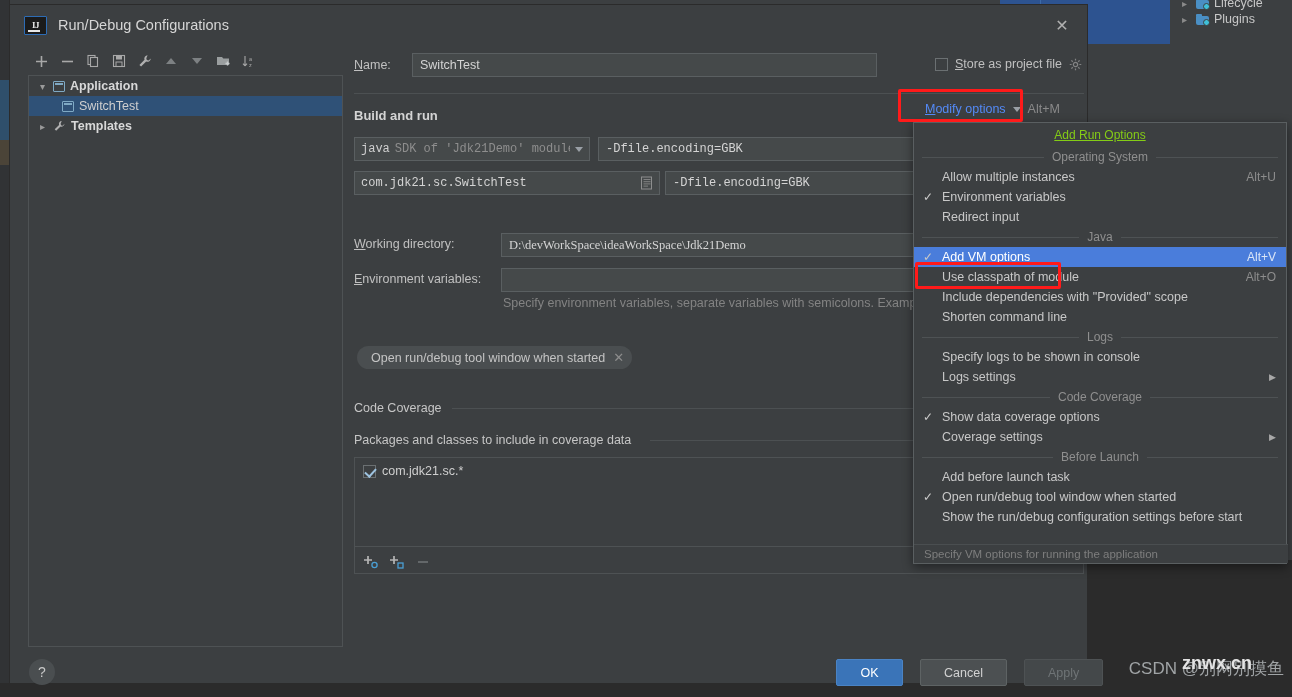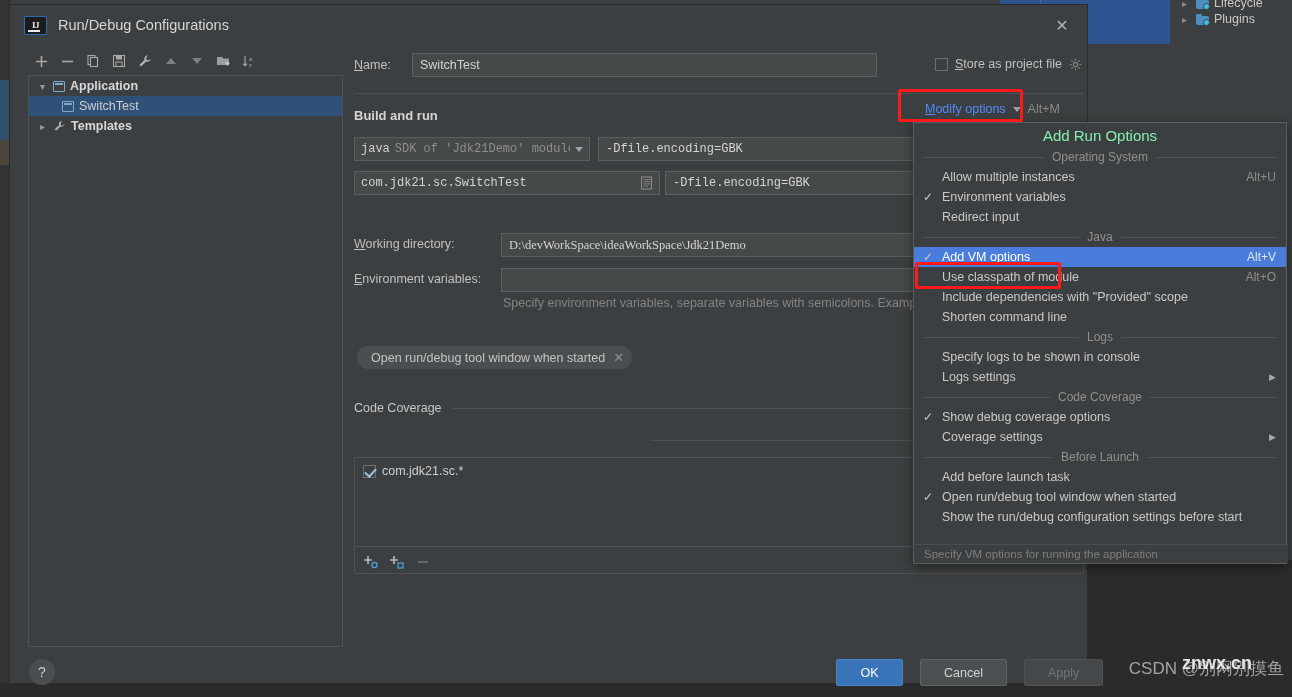--- a/index.html
+++ b/index.html
@@ -159,21 +159,21 @@
   .btn.primary { background:#3a74b8; border-color:#4a83c4; color:#ffffff; }
   .btn.disabled { color:#6f7476; border-color:#4e5254; background:#44484a; cursor:default; }
   .btn-row { position:absolute; left:826px; top:654px; display:flex; gap:17px; }
 
   
   .menu {
     position:absolute; left:913px; top:122px; width:374px; height:442px;
     background:#3c3f41; border:1px solid #5a5f61; z-index:50;
     box-shadow:0 3px 10px rgba(0,0,0,.45);
   }
-  .menu-head { height:24px; display:flex; align-items:center; justify-content:center; font-size:15px; color:#86efac; }
+  .menu-head { height:24px; display:flex; align-items:center; justify-content:center; font-size:12px; color:#84cc16;text-decoration:underline; }
   .menu-sep { display:flex; align-items:center; height:20px; padding:0 8px; gap:8px; }
   .menu-sep .ln { flex:1; height:1px; background:#4e5254; }
   .menu-sep .tx { font-size:12px; color:#8f8f8f; white-space:nowrap; }
   .mi {
     height:20px; display:flex; align-items:center; padding:0 10px 0 0; font-size:12.5px; color:#c8c8c8; cursor:pointer; position:relative;
   }
   .mi .chk { width:28px; flex:none; text-align:center; color:#c8c8c8; font-size:12px; }
   .mi .mtext { flex:1; white-space:nowrap; }
   .mi .mkey { color:#8d8d8d; font-size:12px; margin-left:0; white-space:nowrap; }
   .mi .arrow { margin-left:12px; color:#a8a8a8; font-size:9px; }
@@ -361,20 +361,21 @@
     <div class="env-hint">Specify environment variables, separate variables with semicolons. Examp</div>
 
     <div class="chip">
       <span>Open run/debug tool window when started</span>
       <span class="chip-x">✕</span>
     </div>
 
     <div class="cc-title">Code Coverage</div>
     <div class="cc-line"></div>
 
+    <div class="pk-title">Packages and classes to include in coverage data</div>
     <div class="pk-line"></div>
 
     <div class="pk-box">
       <div class="pk-item">
         <span class="cbx checked"></span>
         <span>com.jdk21.sc.*</span>
       </div>
     </div>
     <div class="big-area-border"></div>
 
@@ -472,21 +473,21 @@
       <span class="arrow">▶</span>
     </div>
 
     <div class="menu-sep">
       <span class="ln"></span>
         <span class="tx">Code Coverage</span>
         <span class="ln"></span>
     </div>
     <div class="mi">
       <span class="chk">✓</span>
-      <span class="mtext">Show debug coverage options</span>
+      <span class="mtext">Show data coverage options</span>
       <span class="mkey"></span>
     </div>
     <div class="mi">
       <span class="chk"></span>
       <span class="mtext">Coverage settings</span>
       <span class="arrow">▶</span>
     </div>
 
     <div class="menu-sep">
       <span class="ln"></span>

